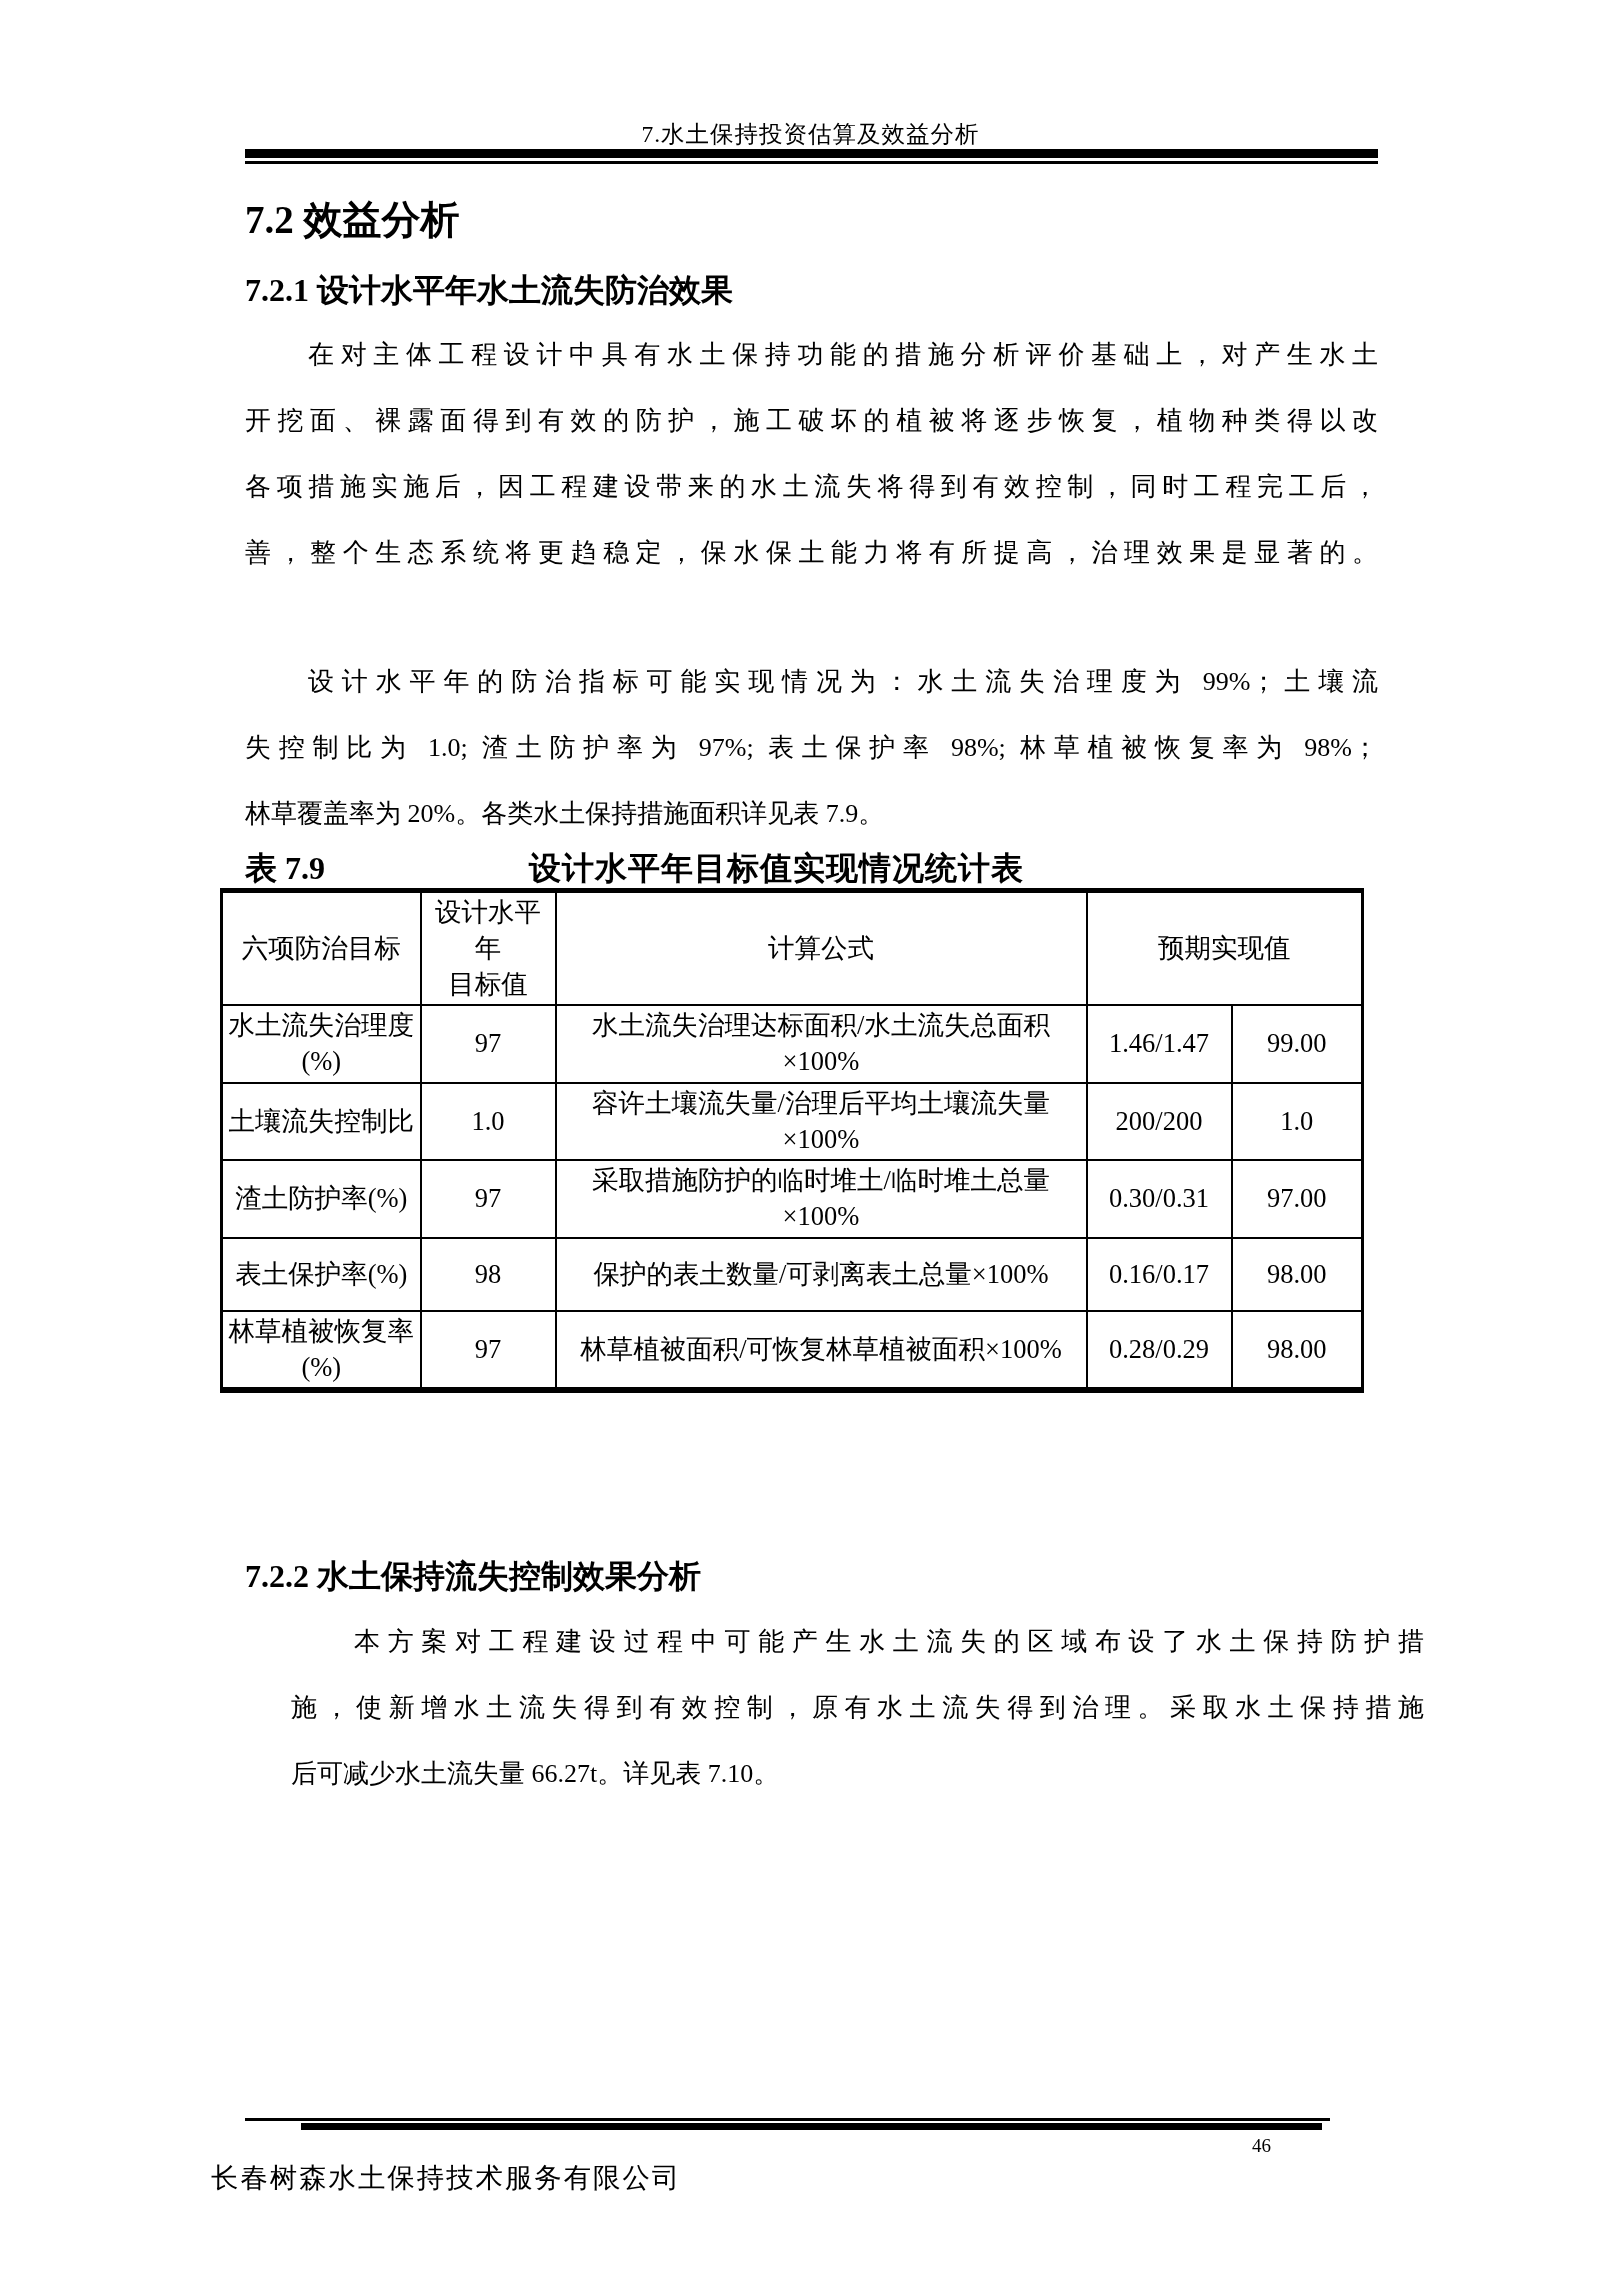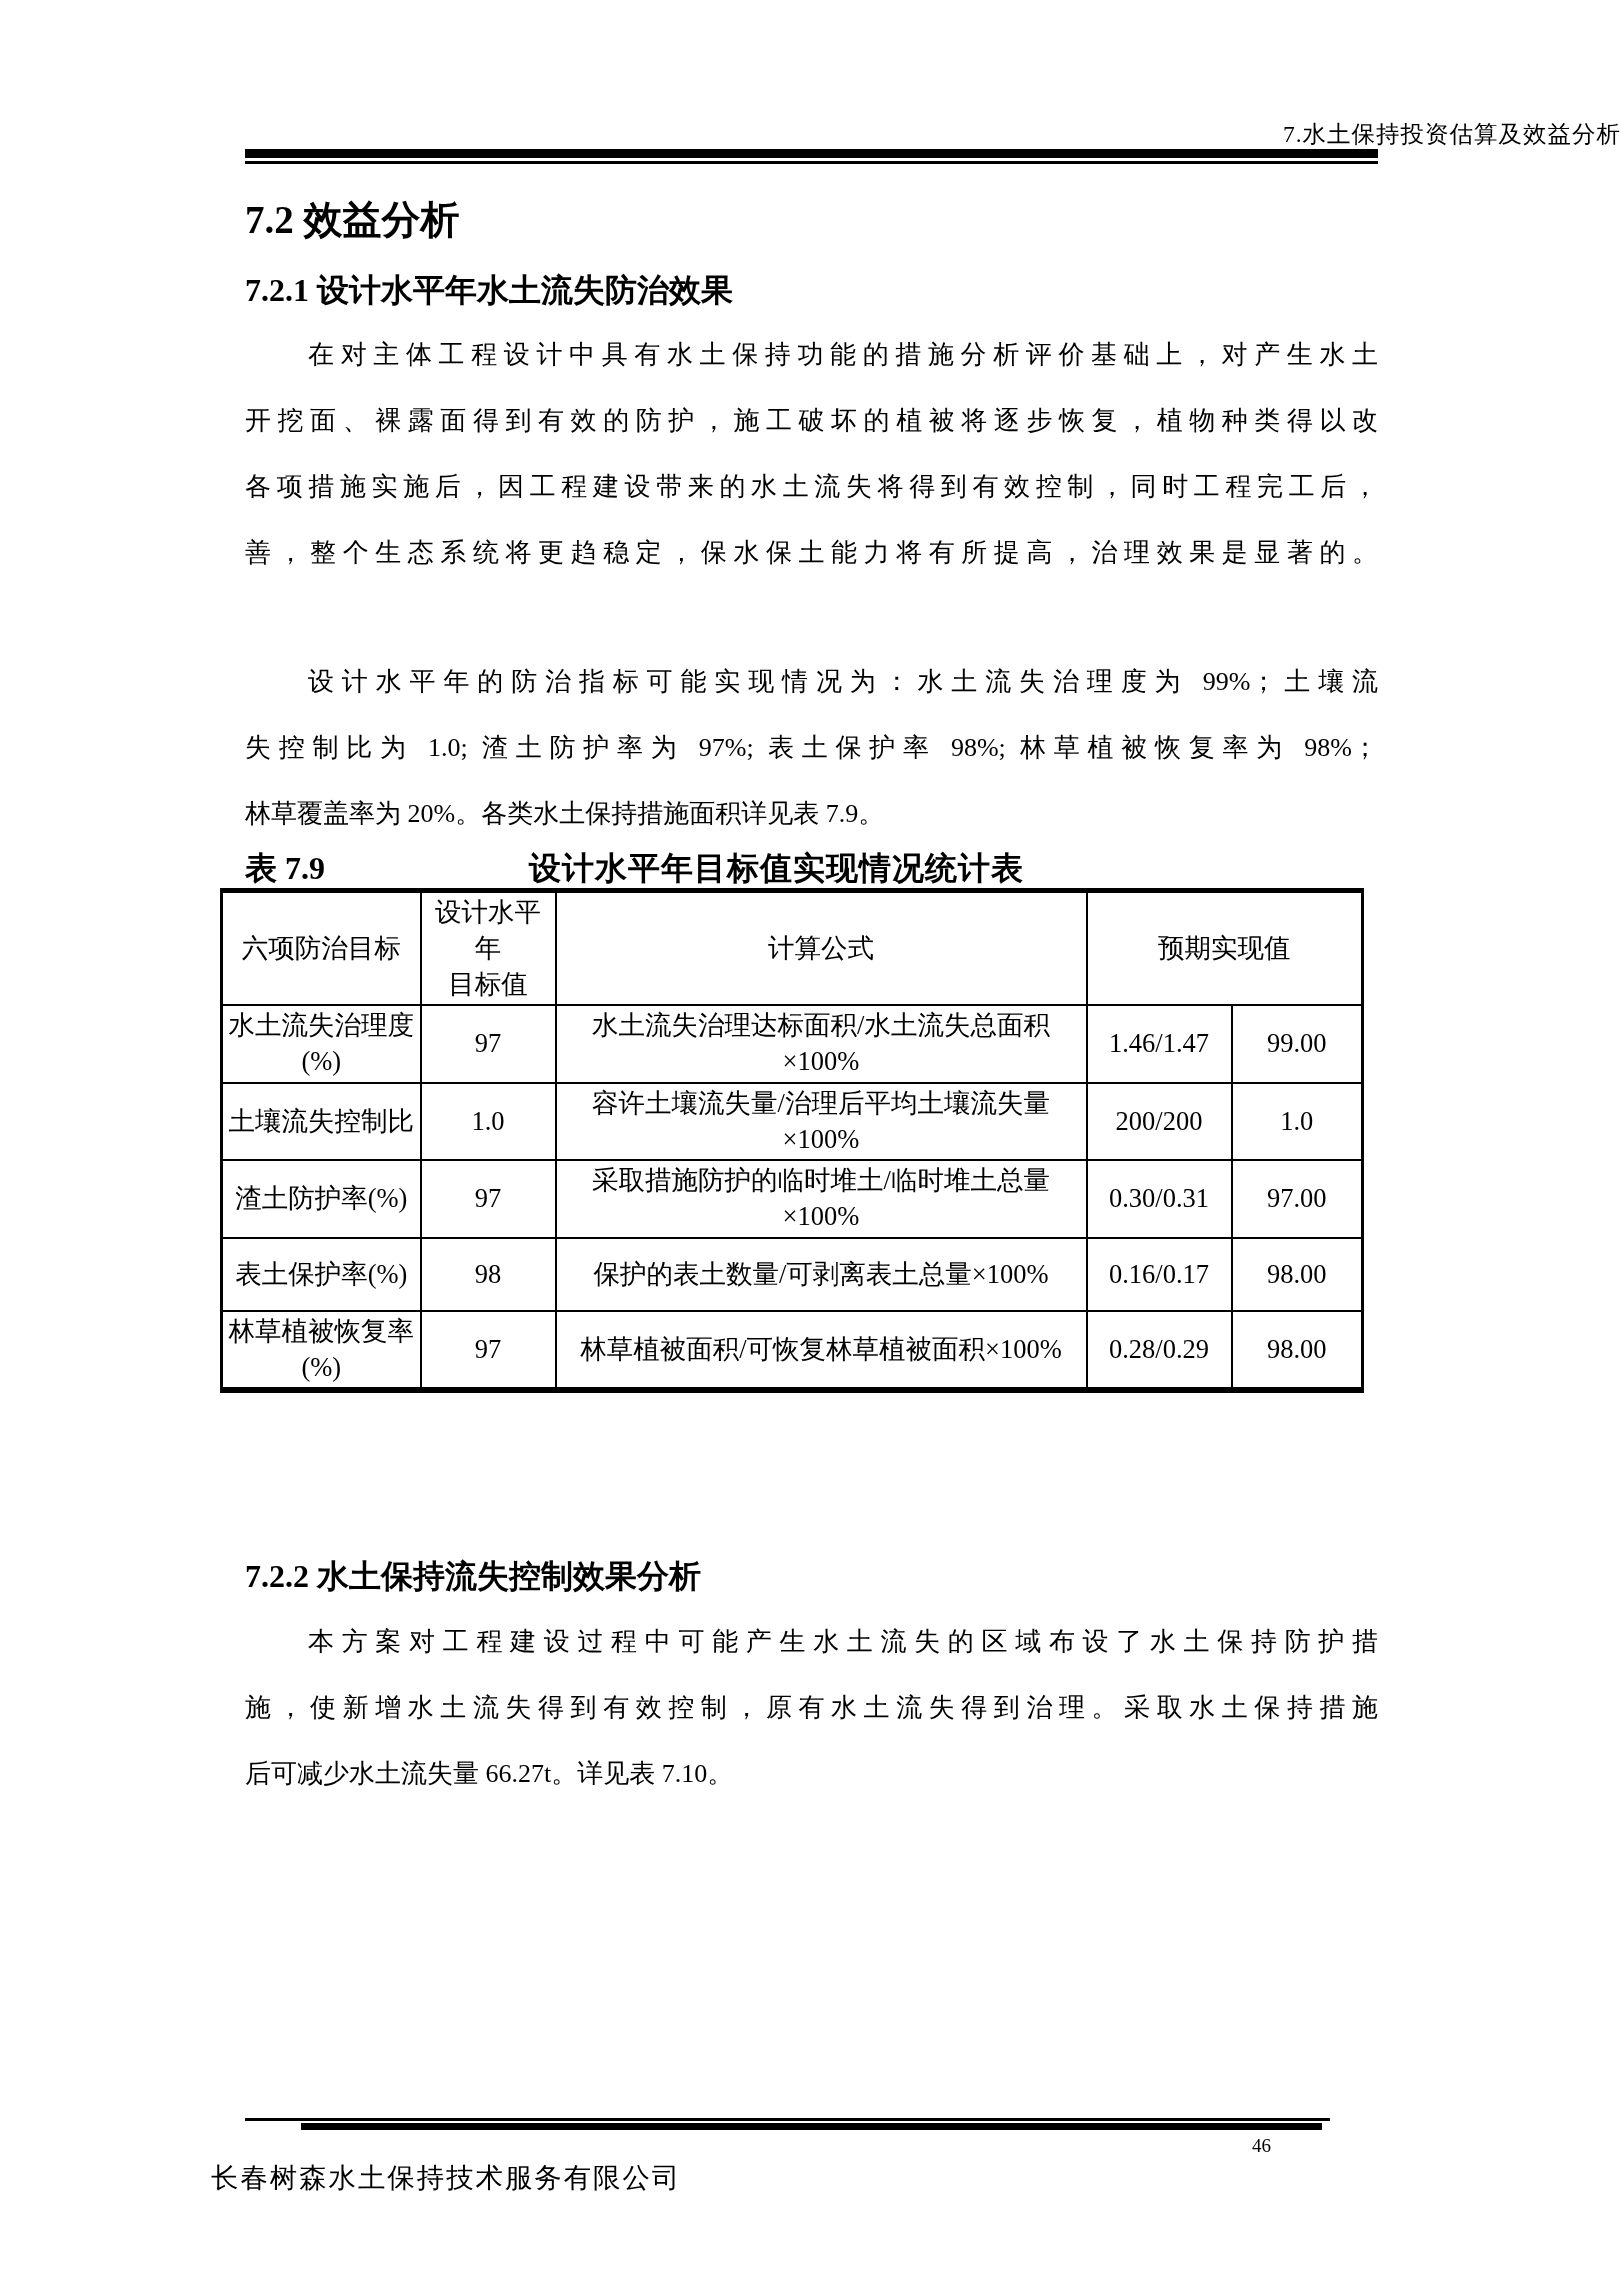--- a/index.html
+++ b/index.html
@@ -3,34 +3,34 @@
 <meta charset="utf-8">
 <style>
   html,body{margin:0;padding:0;background:#e8e8e8;}
   #page{
     position:relative;width:1621px;height:2293px;background:#ffffff;
     margin:0 auto;overflow:hidden;
     font-family:"Liberation Serif","DejaVu Serif",serif;color:#000;
   }
   .abs{position:absolute;}
   
-  .hdr-title{top:118px;left:0;width:1621px;text-align:right;font-size:23.5px;letter-spacing:1px;}
+  .hdr-title{top:118px;left:0;width:1621px;text-align:center;font-size:23.5px;letter-spacing:1px;}
   .rule{background:#000;}
   .hdr-rule-thick{top:149px;left:245px;width:1133px;height:8.8px;}
   .hdr-rule-thin{top:161px;left:245px;width:1133px;height:2.9px;}
   
   .h1{top:199px;left:245px;font-size:39px;font-weight:bold;line-height:1.1;}
   .h2{font-size:32px;font-weight:bold;line-height:1.15;}
   .h2-721{top:272px;left:245px;}
   .h2-722{top:1558px;left:245px;}
   
   .para{left:245px;width:1133px;font-size:26px;line-height:66px;}
   .para1{top:322px;}
   .para2{top:649px;}
-  .para3{top:1609px;}
+  .para3{top:1609px;margin-left:46px;}
   .pline{text-align:justify;text-align-last:justify;white-space:nowrap;}
   .pline.short{text-align:left;text-align-last:left;white-space:nowrap;}
   .pline.indent{padding-left:63px;}
   
   .cap-label{top:847px;left:245px;font-size:32px;font-weight:bold;}
   .cap-title{top:847px;left:529px;font-size:32px;font-weight:bold;letter-spacing:1px;}
   
   .t79{
     top:888px;left:220px;width:1142px;
     border-collapse:collapse;table-layout:fixed;

